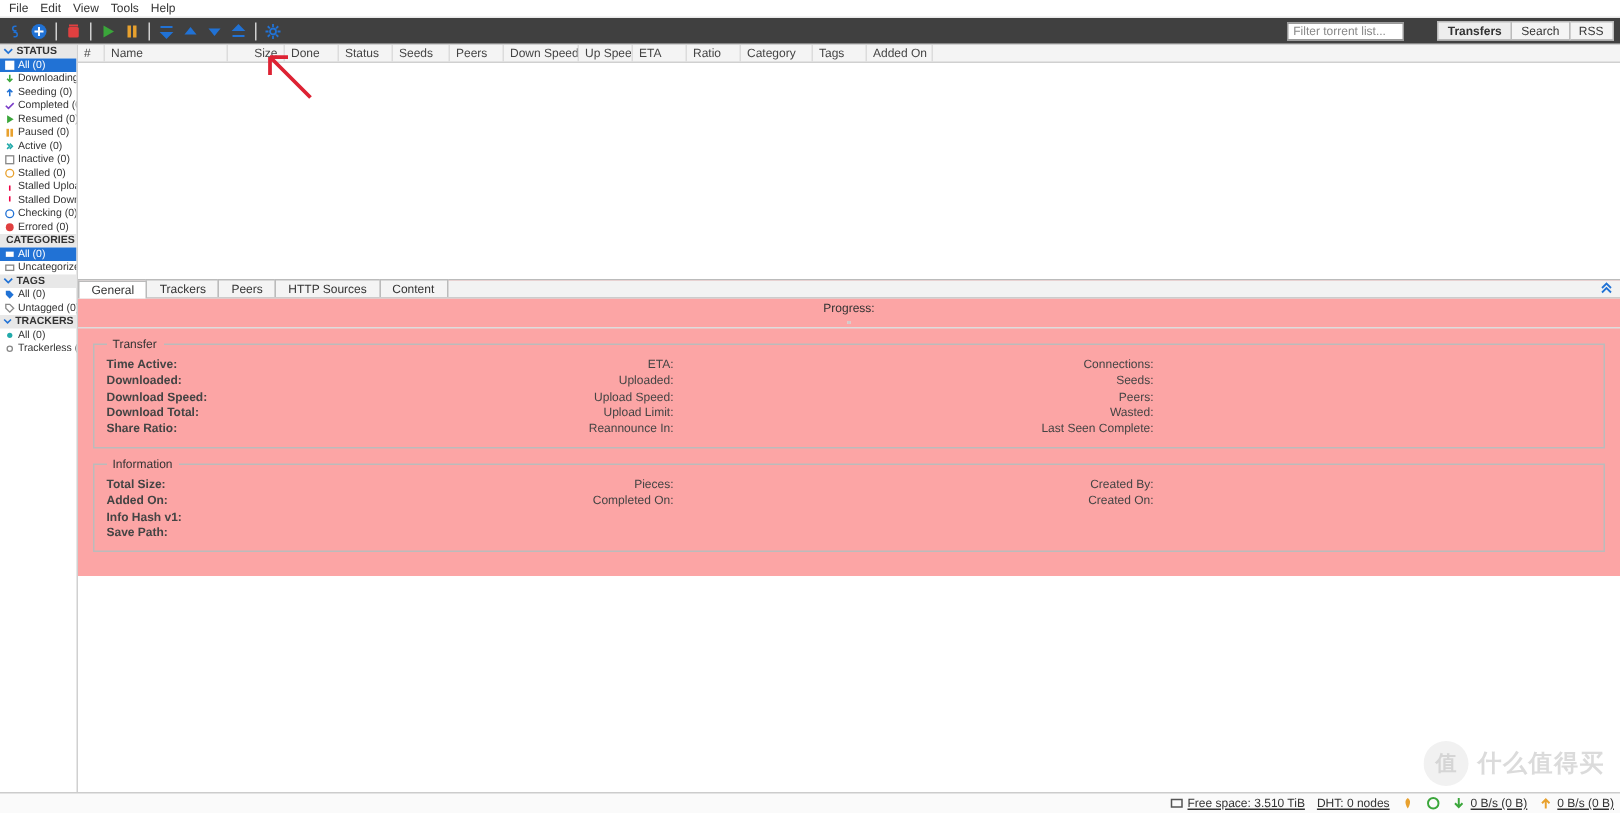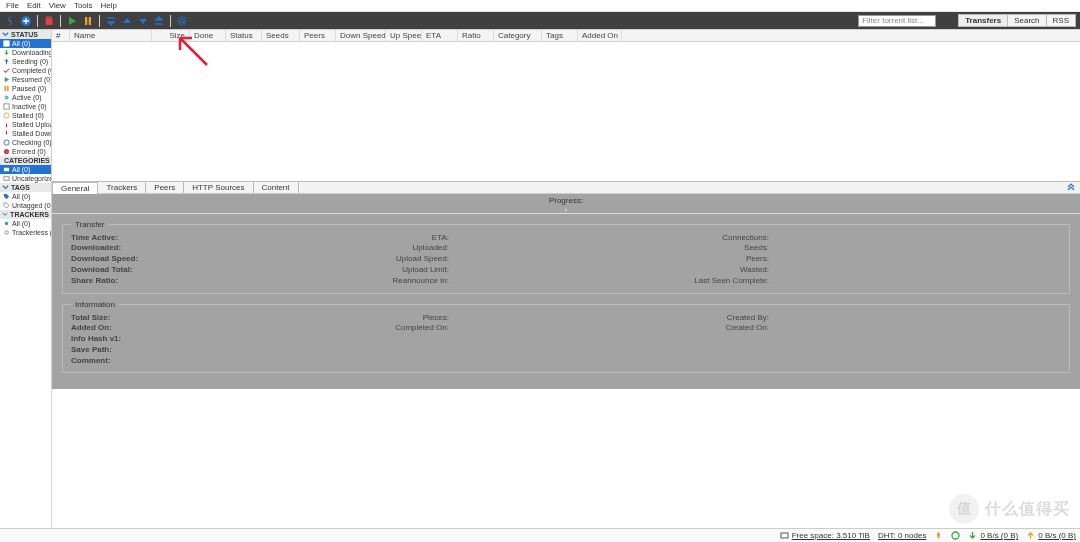--- a/index.html
+++ b/index.html
@@ -39,21 +39,21 @@
 .thead { display: flex; background: #f4f4f4; border-bottom: 1px solid #d0d0d0; height: 12px; }
 .th { border-right: 1px solid #dcdcdc; padding: 1px 4px; font-size: 8px; color: #444; overflow: hidden; white-space: nowrap; }
 .th:nth-child(1){width:18px}.th:nth-child(2){width:82px}.th:nth-child(3){width:38px;text-align:right}.th:nth-child(4){width:36px}.th:nth-child(5){width:36px}.th:nth-child(6){width:38px}.th:nth-child(7){width:36px}.th:nth-child(8){width:50px}.th:nth-child(9){width:36px}.th:nth-child(10){width:36px}.th:nth-child(11){width:36px}.th:nth-child(12){width:48px}.th:nth-child(13){width:36px}.th:nth-child(14){width:44px}
 
 .torrent-list { flex: 1; background: #fff; position:relative; }
 
 
 .arrow-annot { position: absolute; left: 120px; top: -12px; pointer-events:none; }
 
 
-.detail-panel { border-top: 1px solid #bbb; background: #a3a3a3; display: flex; flex-direction: column; }
+.detail-panel { border-top: 1px solid #bbb; background: #fca5a5; display: flex; flex-direction: column; }
 .detail-tabs { display: flex; background: #f2f2f2; border-bottom: 1px solid #ccc; height: 12px; align-items:center; }
 .detail-tab { border: 1px solid #bbb; border-bottom: none; padding: 1px 8px; font-size: 8px; margin-right: -1px; background: #f4f4f4; cursor: pointer; }
 .detail-tab.active { background: #fff; position:relative; top:1px; }
 .expand-ic { margin-left: auto; margin-right: 4px; width:10px; height:10px; color:#2172d5; cursor:pointer; display:flex; align-items:center; justify-content:center; }
 
 .progress-row { display:flex; align-items:center; gap:4px; padding:2px 6px; border-bottom:1px solid #ddd; font-size:8px;flex-direction:column; }
 .progress-row .bar { flex:1; height:8px; background:#eee; border:1px solid #ccc; }
 
 .field-groups { padding: 6px 10px 10px; }
 fieldset { border: 1px solid #bbb; margin-bottom: 6px; padding: 4px 8px 6px; }
@@ -386,23 +386,20 @@
               <div class="lbl">Added On:</div>
               <div class="lbl2">Completed On:</div>
               <div class="lbl3">Created On:</div>
             </div>
           <div class="field-row">
               <div class="lbl">Info Hash v1:</div>
             </div>
           <div class="field-row">
               <div class="lbl">Save Path:</div>
             </div>
-          <div class="field-row">
-              <div class="lbl">Comment:</div>
-            </div>
         </fieldset>
       </div>
     </div>
     <div class="blank-fill"></div>
   </div>
 </div>
 
 <div class="statusbar">
   <div class="spacer"></div>
   <div class="st-seg">

